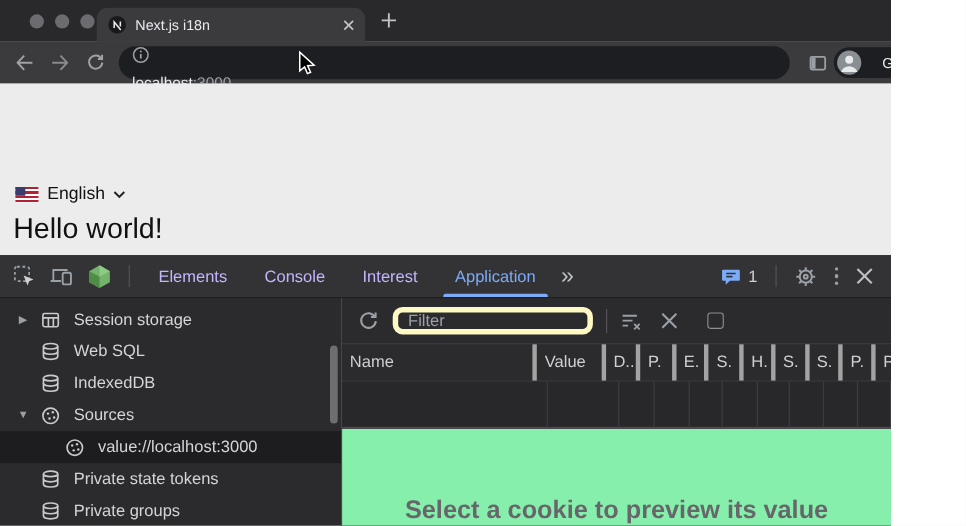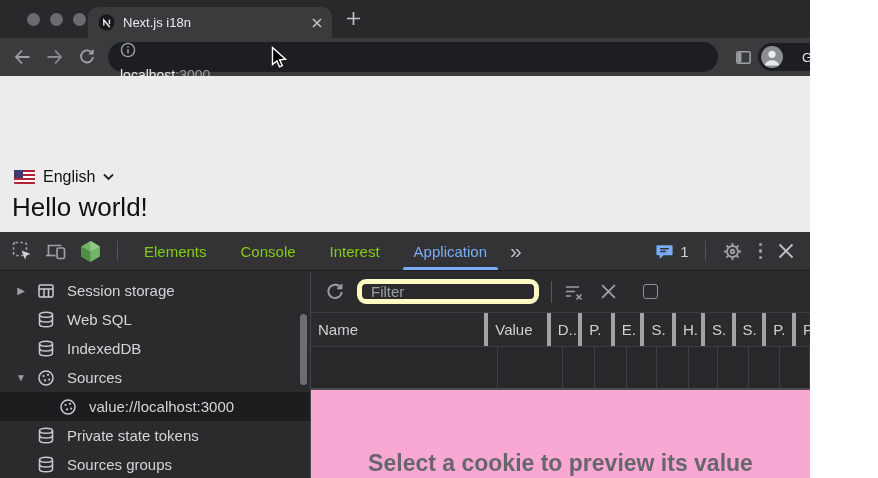--- a/index.html
+++ b/index.html
@@ -39,21 +39,21 @@
   .flag::after { content:""; position:absolute; left:0; top:0; width:9px; height:8px; background:#3c3b6e; }
   .heading { position:absolute; left:12px; top:116px; font-size:26px; color:#111; }
 
   
   .devtools { position:absolute; top:232px; left:0; right:0; bottom:0; background:#28282a; color:#d5d5d8; }
   .dt-toolbar { position:absolute; top:0; left:0; right:0; height:39px; background:#333336;
                 border-bottom:1px solid #1e1e20; display:flex; align-items:center; }
   .dt-toolbar .ic { margin-left:11px; flex:none; display:flex; }
   .vdiv { width:1px; height:20px; background:#54545a; margin:0 9px 0 14px; flex:none; }
   .dt-tabs { display:flex; height:100%; }
-  .dt-tab { height:100%; display:flex; align-items:center; padding:0 17px; font-size:15px; color:#84cc16;
+  .dt-tab { height:100%; display:flex; align-items:center; padding:0 17px; font-size:15px; color:#c4b5fd;
             position:relative; cursor:default; }
   .dt-tab.active { color:#7cacf8; }
   .dt-tab.active::after { content:""; position:absolute; left:6px; right:6px; bottom:0; height:3px;
                           background:#7cacf8; border-radius:2px 2px 0 0; }
   .more-tabs { font-size:21px; color:#bdc1c6; padding:0 6px; letter-spacing:-1px; }
   .dt-right { margin-left:auto; display:flex; align-items:center; gap:16px; padding-right:16px; }
   .issues { display:flex; align-items:center; gap:6px; }
   .issues-count { font-size:15px; color:#d0d0d3; }
 
   .dt-body { position:absolute; top:39px; left:0; right:0; bottom:0; display:flex; }
@@ -83,21 +83,21 @@
 
   .tbl-header { height:35px; flex:none; display:flex; background:#2b2b2e;
                 border-top:1px solid #3e3e42; border-bottom:1px solid #3e3e42; }
   .tbl-header .cell { font-size:15px; color:#d0d0d3; display:flex; align-items:center; padding:0 7px;
                       border-right:4px solid #a3a3a3; white-space:nowrap; overflow:hidden; }
   .tbl-header .cell:last-child { border-right:none; }
   .empty-row { height:43px; flex:none; display:flex; border-bottom:2px solid #4a4a4f; background:#28282a; }
   .empty-row .cell { border-right:1px solid #3e3e42; }
   .empty-row .cell:last-child { border-right:none; }
 
-  .preview { flex:1; position:relative; background:#f9a8d4; overflow:hidden; }
+  .preview { flex:1; position:relative; background:#86efac; overflow:hidden; }
   .preview-msg { position:absolute; top:60px; left:0; right:0; text-align:center;
                  font-size:23px; font-weight:bold; color:#67676b; white-space:nowrap; }
 
   .cursor { position:absolute; left:271px; top:46px; z-index:50; }
 </style>
 </head>
 <body>
 
 <div class="screen">
 
@@ -326,21 +326,21 @@
             </div>
             <div class="sb-row">
               <span class="expander"></span>
               <svg viewBox="0 0 20 20" class="sb-icon">
                 <g fill="none" stroke="#c9cacd" stroke-width="1.5">
                   <ellipse cx="10" cy="4.8" rx="6.5" ry="2.5"></ellipse>
                   <path d="M3.5 4.8v9.4c0 1.4 2.9 2.5 6.5 2.5s6.5-1.1 6.5-2.5V4.8"></path>
                   <path d="M3.5 9.5c0 1.4 2.9 2.5 6.5 2.5s6.5-1.1 6.5-2.5"></path>
                 </g>
               </svg>
-              <span class="sb-label">Sources groups</span>
+              <span class="sb-label">Private groups</span>
             </div>
           </div>
         <span class="sb-scrollthumb"></span>
       </div>
 
       <div class="dt-main">
         <div class="cookies-toolbar">
           <span class="ic refresh-ic">
             <svg width="20" height="20" viewBox="0 0 18 18">
                 <path d="M14.2 5.4A6 6 0 1 0 15 9" fill="none" stroke="#9aa0a6" stroke-width="1.7"></path>

